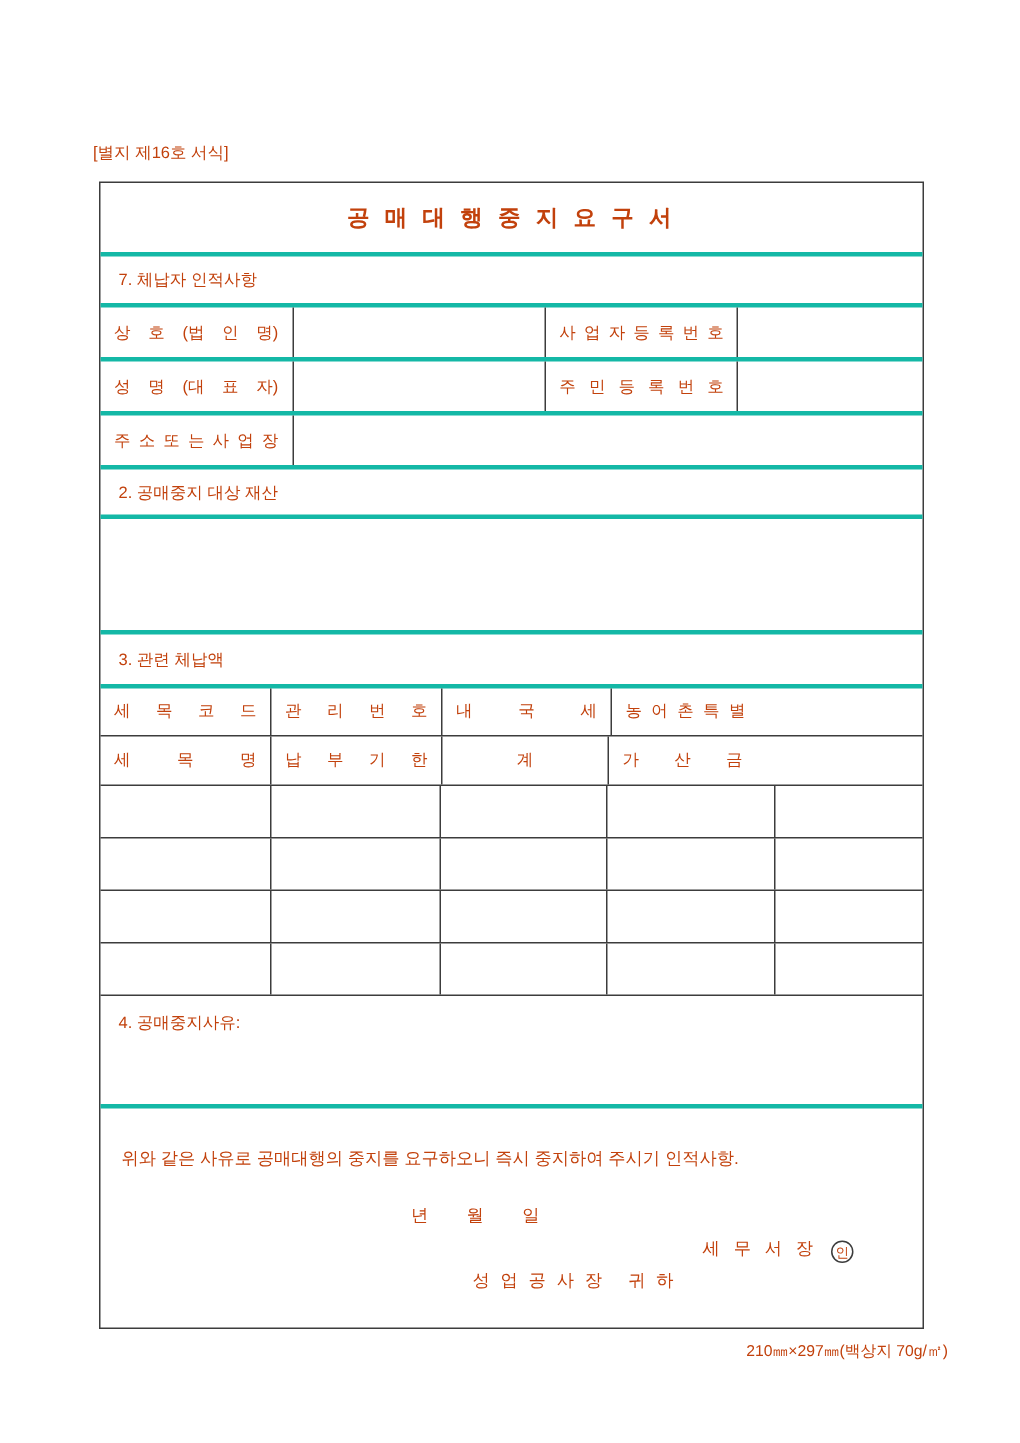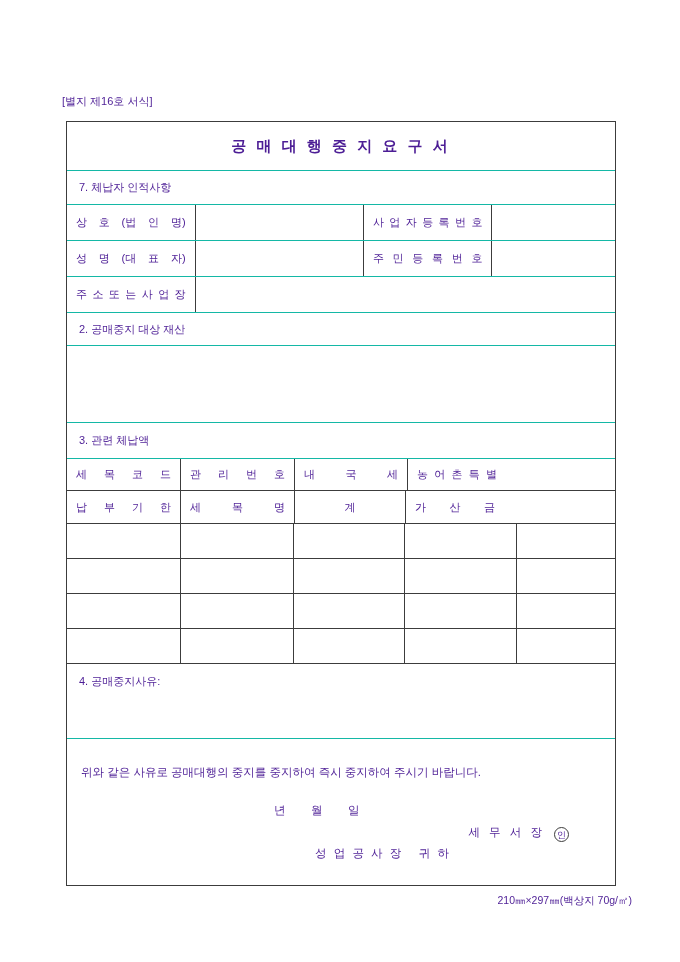--- a/index.html
+++ b/index.html
@@ -1,41 +1,41 @@
 <!DOCTYPE html>
 <html><head>
 <meta charset="utf-8">
 <style>
   html, body { margin: 0; padding: 0; background: #ffffff; }
   .page {
     position: relative;
     width: 680px;
     height: 962px;
     background: #ffffff;
-    color: #4c1d95;
+    color: #c2410c;
     font-family: "Liberation Sans", "DejaVu Sans", sans-serif;
   }
   .form-ref {
     position: absolute;
     left: 62px;
     top: 94px;
     font-size: 11px;
   }
   .form-box {
     position: absolute;
     left: 66px;
     top: 121px;
     width: 550px;
     height: 765px;
     border: 1px solid #3c3c3c;
     box-sizing: border-box;
   }
   .row {
     box-sizing: border-box;
-    border-bottom: 1px solid #14b8a6;
+    border-bottom: 3px solid #14b8a6;
     font-size: 11px;
   }
   .title-row {
     height: 49px;
     display: flex;
     align-items: center;
     justify-content: center;
     font-size: 15px;
     font-weight: bold;
     letter-spacing: 3px;
@@ -178,22 +178,22 @@
     <div class="row sec-heading h36">3. 관련 체납액</div>
 
     <div>
       <div class="trow th1">
         <div class="cell dist tc1">세 목 코 드</div>
         <div class="cell dist tc2">관 리 번 호</div>
         <div class="cell dist tc4">내 국 세</div>
         <div class="cell dist tc5 last">농 어 촌 특 별 세</div>
       </div>
       <div class="trow th2">
+        <div class="cell dist tc1">세 목 명</div>
         <div class="cell dist tc2">납 부 기 한</div>
-        <div class="cell dist tc1">세 목 명</div>
         <div class="cell center-cell tc3">계</div>
         <div class="cell dist tc5 last">가 산 금</div>
       </div>
       <div class="trow tr-empty">
         <div class="cell tc1"></div>
         <div class="cell tc2"></div>
         <div class="cell tc3"></div>
         <div class="cell tc4"></div>
         <div class="cell tc5 last"></div>
       </div>
@@ -218,21 +218,21 @@
         <div class="cell tc4"></div>
         <div class="cell tc5 last"></div>
       </div>
     </div>
 
     <div class="row sec4-box">
       <span>4. 공매중지사유:</span>
     </div>
 
     <div class="row bottom-box">
-      <div class="statement">위와 같은 사유로 공매대행의 중지를 중지하여 즉시 중지하여 주시기 바랍니다.</div>
+      <div class="statement">위와 같은 사유로 공매대행의 중지를 요구하오니 즉시 중지하여 주시기 인적사항.</div>
       <div class="date-line">년        월        일</div>
       <div class="signer-line"><span>세 무 서 장</span><span class="seal">인</span></div>
       <div class="recipient">성 업 공 사 장   귀 하</div>
     </div>
 
   </div>
 
   <div class="paper-spec">210㎜×297㎜(백상지 70g/㎡)</div>
 
 </div>

